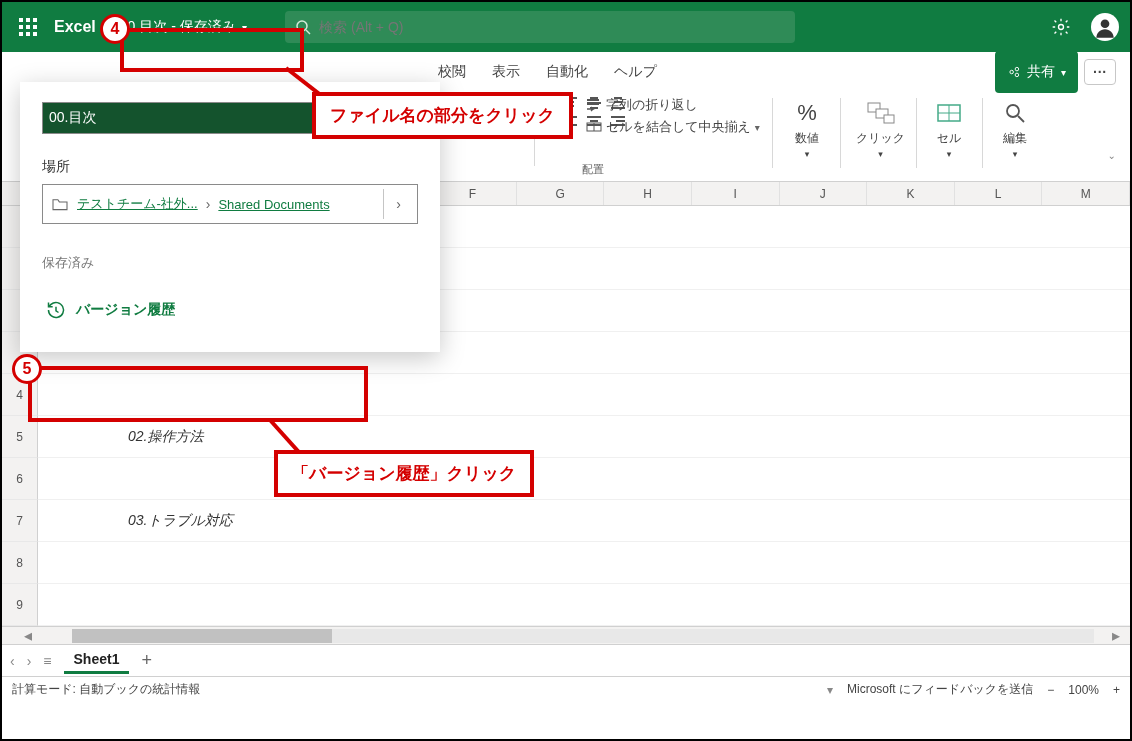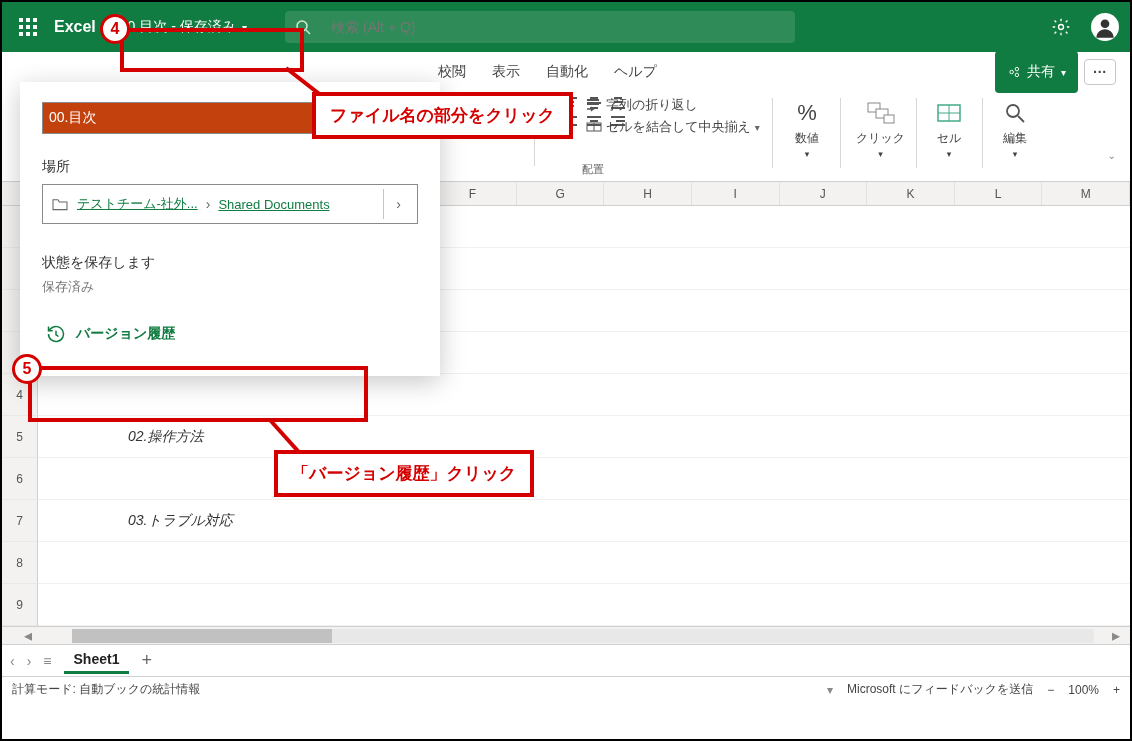--- a/index.html
+++ b/index.html
@@ -6,21 +6,21 @@
 body { background: #fff; width: 1132px; height: 741px; position: relative; overflow: hidden; border: 2px solid #000; }
 
 
 .topbar { background: #107c41; height: 50px; display: flex; align-items: center; color: #fff; padding: 0 10px; gap: 10px; position: relative; z-index: 5; }
 .app-launcher { width: 32px; height: 32px; display: flex; align-items: center; justify-content: center; cursor: pointer; }
 .dots9 { display: grid; grid-template-columns: repeat(3,4px); grid-template-rows: repeat(3,4px); gap: 3px; }
 .dots9 span { background: #fff; width: 4px; height: 4px; }
 .app-name { font-weight: 600; font-size: 16px; margin-right: 4px; }
 .file-title-btn { display: flex; align-items: center; gap: 6px; padding: 4px 10px; color: #fff; font-size: 14px; cursor: pointer; border-radius: 3px; }
 .file-title-btn .chev { font-size: 10px; }
-.search-box { margin-left: 18px; flex: 0 0 510px; max-width: 540px; height: 32px; background: #2f8b57; border-radius: 4px; display: flex; align-items: center; padding: 16px 10px; color: #d4ead9; gap: 20px; }
+.search-box { margin-left: 18px; flex: 0 0 510px; max-width: 540px; height: 32px; background: #2f8b57; border-radius: 4px; display: flex; align-items: center; padding: 16px 10px; color: #d4ead9; gap: 8px; }
 .search-box input { background: transparent; border: none; outline: none; color: #fff; flex: 1; font-size: 14px; }
 .top-right { margin-left: auto; display: flex; align-items: center; gap: 14px; }
 .gear, .avatar { width: 30px; height: 30px; display: flex; align-items: center; justify-content: center; cursor: pointer; }
 .avatar-circle { width: 28px; height: 28px; background: #fff; border-radius: 50%; display:flex; align-items:center; justify-content:center; }
 .avatar-circle svg { width: 26px; height: 26px; }
 
 
 .ribbon-tabs { display: flex; align-items: center; height: 40px; padding: 0 6px 0 430px; gap: 14px; font-size: 14px; color: #444; border-bottom: 0; }
 .ribbon-tabs .tab { padding: 4px 6px; cursor: pointer; }
 .ribbon-right { margin-left: auto; display: flex; align-items: center; gap: 6px; padding-right: 8px; }
@@ -372,36 +372,35 @@
     <span style="color:#888;">▾</span>
     <span>Microsoft にフィードバックを送信</span>
     <span>−</span>
     <span>100%</span>
     <span>+</span>
   </div>
 </div>
 
 <div class="dropdown">
   <div class="fname-row">
-    <input style="background: #c2410c;" value="00.目次">
+    <input style="background: #14532d;" value="00.目次">
     <div class="ext">.xlsx</div>
   </div>
   <div class="label">場所</div>
   <div class="loc-row">
     <span class="folder-ico">
       <svg width="18" height="14" viewBox="0 0 24 20" fill="none">
           <path d="M2 4h7l2 3h11v11H2z" stroke="#666" stroke-width="1.5"></path>
         </svg>
     </span>
     <a>テストチーム-社外...</a>
     <span style="color:#666;">›</span>
     <a>Shared Documents</a>
     <div class="go">›</div>
   </div>
-  <div class="save-state">状態を保存します</div>
   <div class="saved-muted">保存済み</div>
   <div class="version-row">
     <span class="vh-ico">
       <svg width="20" height="20" viewBox="0 0 24 24" fill="none">
           <path d="M3 12a9 9 0 1 0 3-6.7L3 8" stroke="#107c41" stroke-width="1.8"></path>
           <path d="M3 3v5h5" stroke="#107c41" stroke-width="1.8"></path>
           <path d="M12 8v5l3 2" stroke="#107c41" stroke-width="1.8"></path>
         </svg>
     </span>
     <span>バージョン履歴</span>

